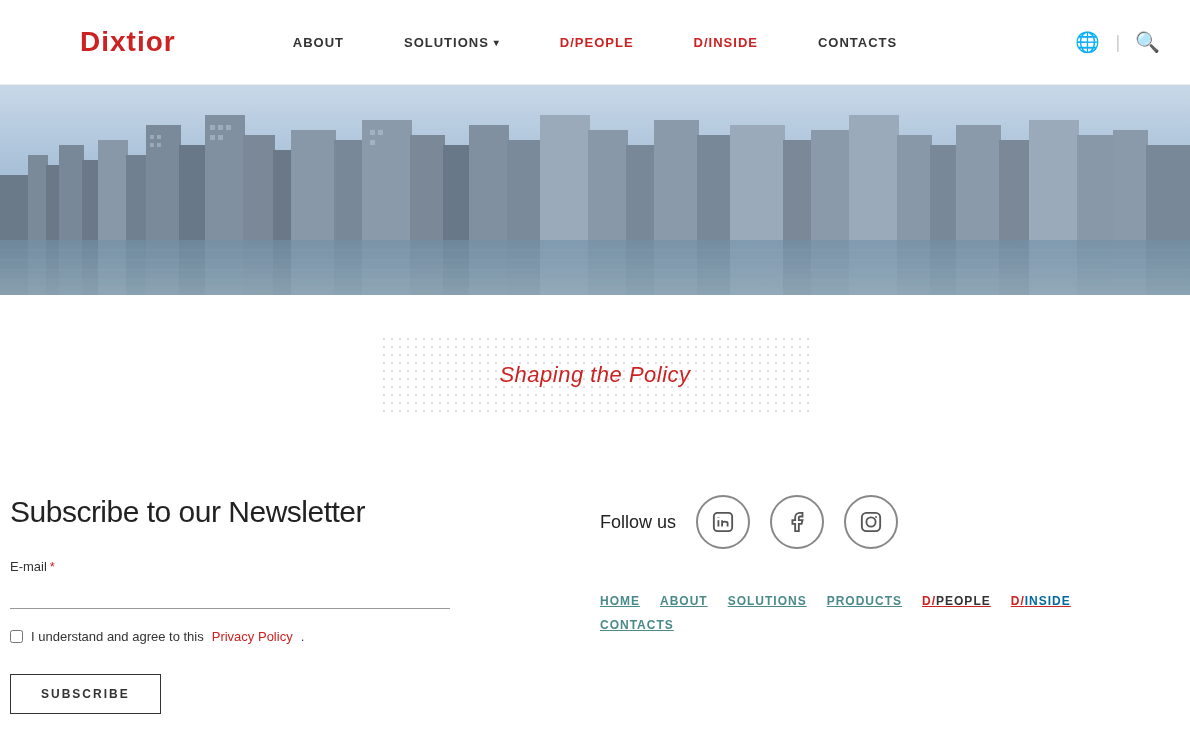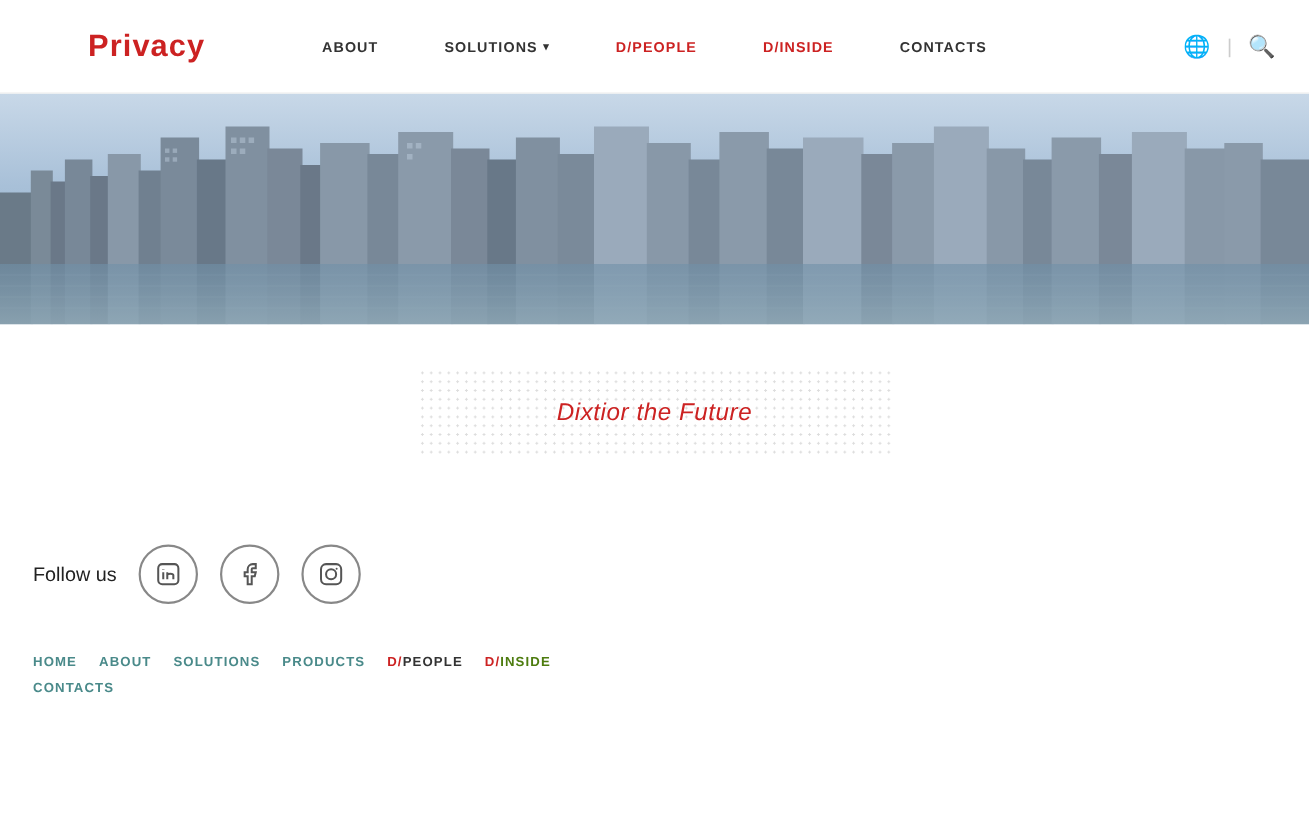--- a/index.html
+++ b/index.html
@@ -190,20 +190,21 @@
       gap: 0;
     }
     .footer-nav-item {
       padding: 5px 20px 5px 0;
       font-size: 12px;
       font-weight: 700;
       letter-spacing: 1px;
       color: #4a8a8a;
       cursor: pointer;
       text-transform: uppercase;
+      text-decoration: underline;
     }
     .footer-nav-item.red { color: #cc2222; }
     .footer-nav-row {
       display: flex;
       flex-wrap: wrap;
       width: 100%;
     }
 
     
     .dots-svg {
@@ -211,21 +212,21 @@
       top: 0; left: 0;
       width: 100%;
       height: 100%;
     }
   </style>
 </head>
 <body>
 
 <nav class="navbar">
   <div class="navbar-logo">
-    <span>Privacy</span>
+    <span>Dixtior</span>
   </div>
 
   <div class="navbar-links">
     <div class="nav-item">
       <span>ABOUT</span>
     </div>
     <div class="nav-item">
       <span>SOLUTIONS</span>
       <span class="chevron">▾</span>
     </div>
@@ -328,26 +329,40 @@
 
 <div class="dotted-section">
   <div class="dotted-box">
     <svg class="dots-svg" viewBox="0 0 430 80" preserveAspectRatio="none">
       <g fill="#ccc" opacity="0.5">
         
       </g>
     </svg>
 
     <div style="position:absolute;top:0;left:0;right:0;bottom:0;background-image:radial-gradient(circle, #bbb 1px, transparent 1px);background-size:8px 8px;opacity:0.5;"></div>
-    <span class="shaping-text">Dixtior the Future</span>
+    <span class="shaping-text">Shaping the Policy</span>
   </div>
 </div>
 
 <div class="main-content">
 
+  <div class="newsletter-section">
+    <h2 class="newsletter-title">Subscribe to our Newsletter</h2>
+    <label class="email-label">
+      <span>E-mail</span><span class="required-star">*</span>
+    </label>
+    <input class="email-input" type="email" style="">
+    <div class="checkbox-row">
+      <input type="checkbox" style="">
+      <span>I understand and agree to this </span>
+        <a href="#">Privacy Policy</a>
+        <span>.</span>
+    </div>
+    <button class="subscribe-btn">SUBSCRIBE</button>
+  </div>
 
   <div class="follow-section">
     <div class="follow-row">
       <span class="follow-title">Follow us</span>
       <div class="social-icon">
         <svg width="22" height="22" viewBox="0 0 24 24" fill="none" stroke="currentColor" stroke-width="2">
           <rect x="2" y="2" width="20" height="20" rx="4"></rect>
           <line x1="7" y1="10" x2="7" y2="17"></line>
           <line x1="7" y1="7" x2="7" y2="7.5" stroke-width="2.5"></line>
           <path d="M11 10v7M11 13c0-2 6-2 6 0v4"></path>
@@ -367,20 +382,20 @@
       </div>
     </div>
 
     <div class="footer-nav">
       <div class="footer-nav-row">
         <span class="footer-nav-item">HOME</span>
         <span class="footer-nav-item">ABOUT</span>
         <span class="footer-nav-item">SOLUTIONS</span>
         <span class="footer-nav-item">PRODUCTS</span>
         <span class="footer-nav-item red">D/<span style="color:#333;margin-top:27px;">PEOPLE</span></span>
-        <span class="footer-nav-item red">D/<span style="color:#4d7c0f;">INSIDE</span></span>
+        <span class="footer-nav-item red">D/<span style="color:#0369a1;">INSIDE</span></span>
       </div>
       <div class="footer-nav-row">
         <span class="footer-nav-item">CONTACTS</span>
       </div>
     </div>
   </div>
 </div>
 
 </body></html>

